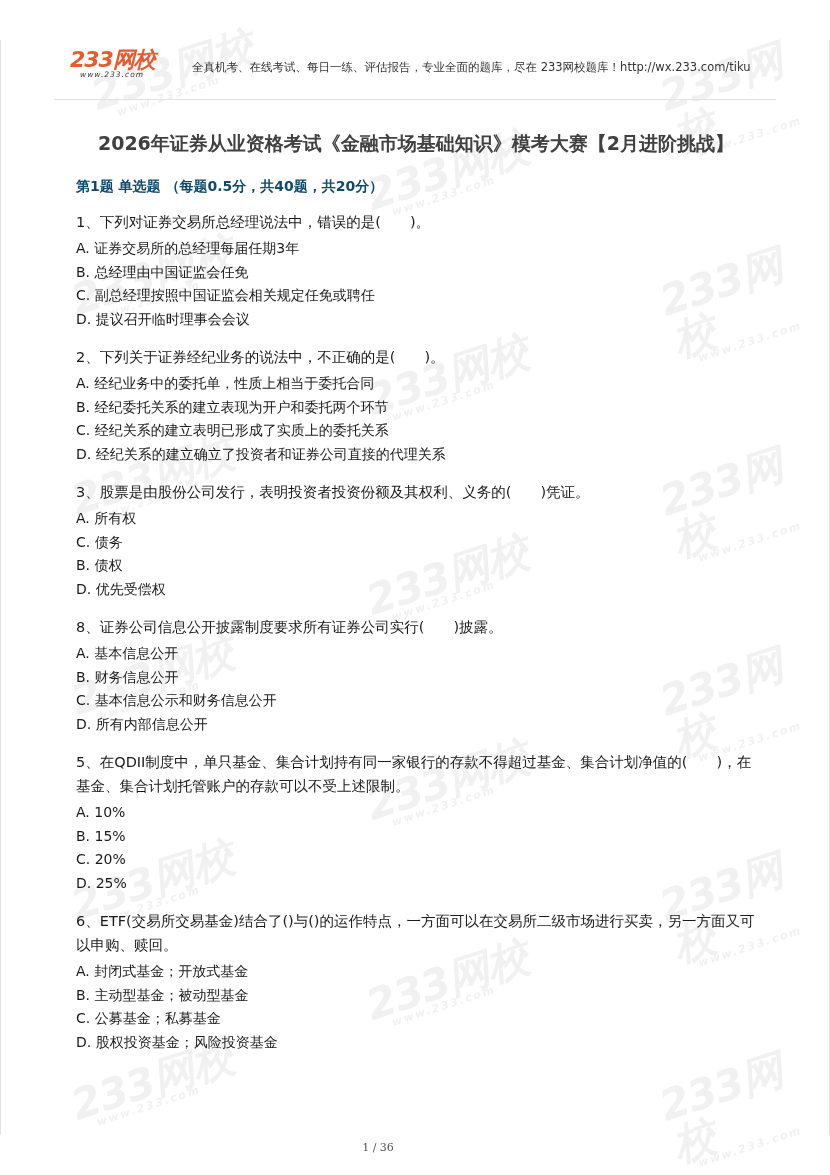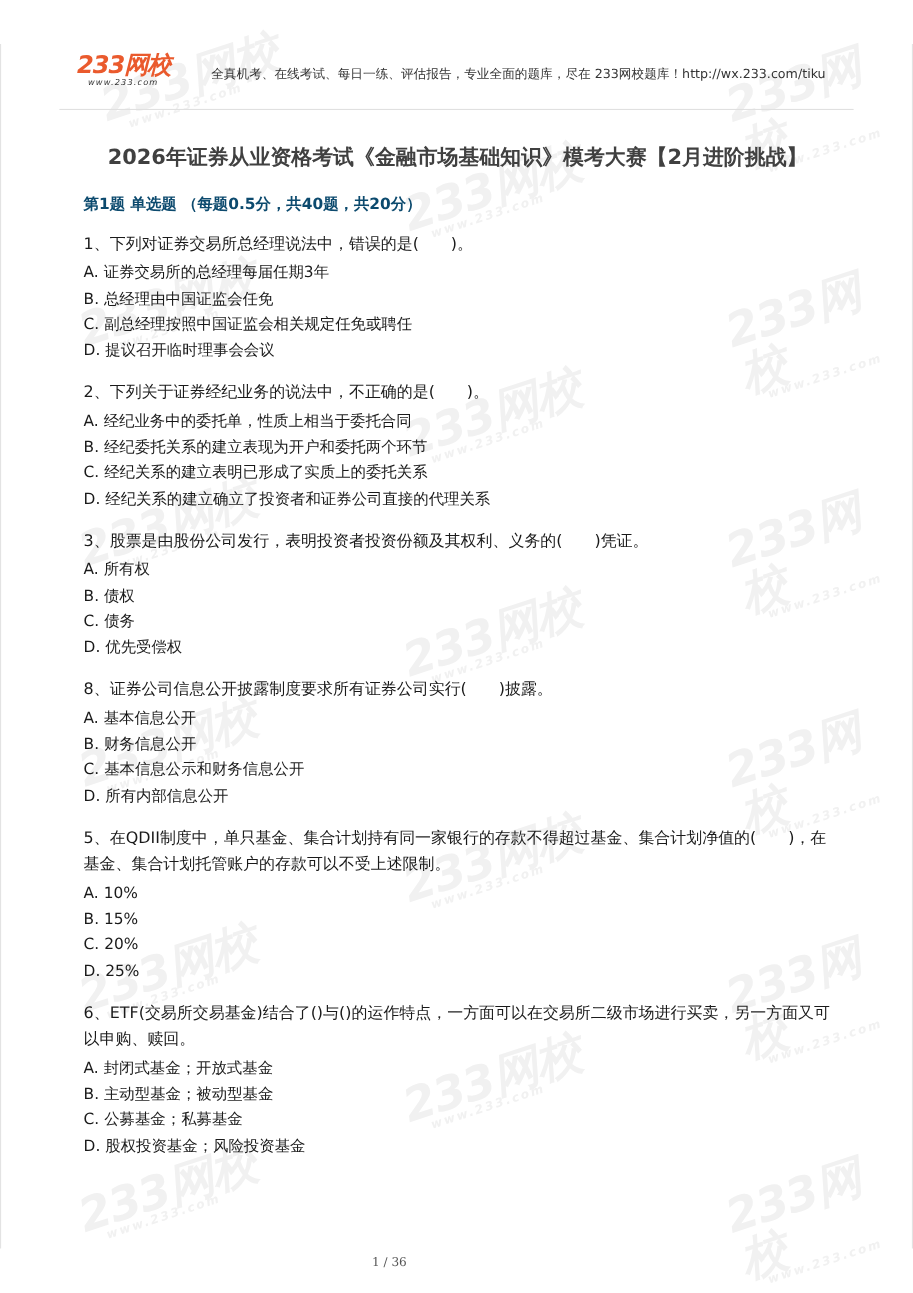--- a/index.html
+++ b/index.html
@@ -131,20 +131,21 @@
     }
     .footer-page {
       position: absolute;
       left: 0; top: 1141px;
       width: 708px;
       text-align: center;
       font-family: "DejaVu Serif", "Liberation Serif", serif;
       font-size: 11px;
       color: #555;
       z-index: 2;
+      padding-left: 24px;
     }
   </style>
 </head>
 <body>
 
 <div class="page-edge-left"></div>
 <div class="page-edge-right"></div>
 
 <div class="watermark" style="left:90px; top:50px;">
     <span class="wm-big">233网校</span>
@@ -240,22 +241,22 @@
     <div class="question-stem">2、下列关于证券经纪业务的说法中，不正确的是(　　)。</div>
     <div class="option">A. 经纪业务中的委托单，性质上相当于委托合同</div>
     <div class="option">B. 经纪委托关系的建立表现为开户和委托两个环节</div>
     <div class="option">C. 经纪关系的建立表明已形成了实质上的委托关系</div>
     <div class="option">D. 经纪关系的建立确立了投资者和证券公司直接的代理关系</div>
   </div>
 
   <div class="question">
     <div class="question-stem">3、股票是由股份公司发行，表明投资者投资份额及其权利、义务的(　　)凭证。</div>
     <div class="option">A. 所有权</div>
+    <div class="option">C. 债务</div>
     <div class="option">B. 债权</div>
-    <div class="option">C. 债务</div>
     <div class="option">D. 优先受偿权</div>
   </div>
 
   <div class="question">
     <div class="question-stem">8、证券公司信息公开披露制度要求所有证券公司实行(　　)披露。</div>
     <div class="option">A. 基本信息公开</div>
     <div class="option">B. 财务信息公开</div>
     <div class="option">C. 基本信息公示和财务信息公开</div>
     <div class="option">D. 所有内部信息公开</div>
   </div>

